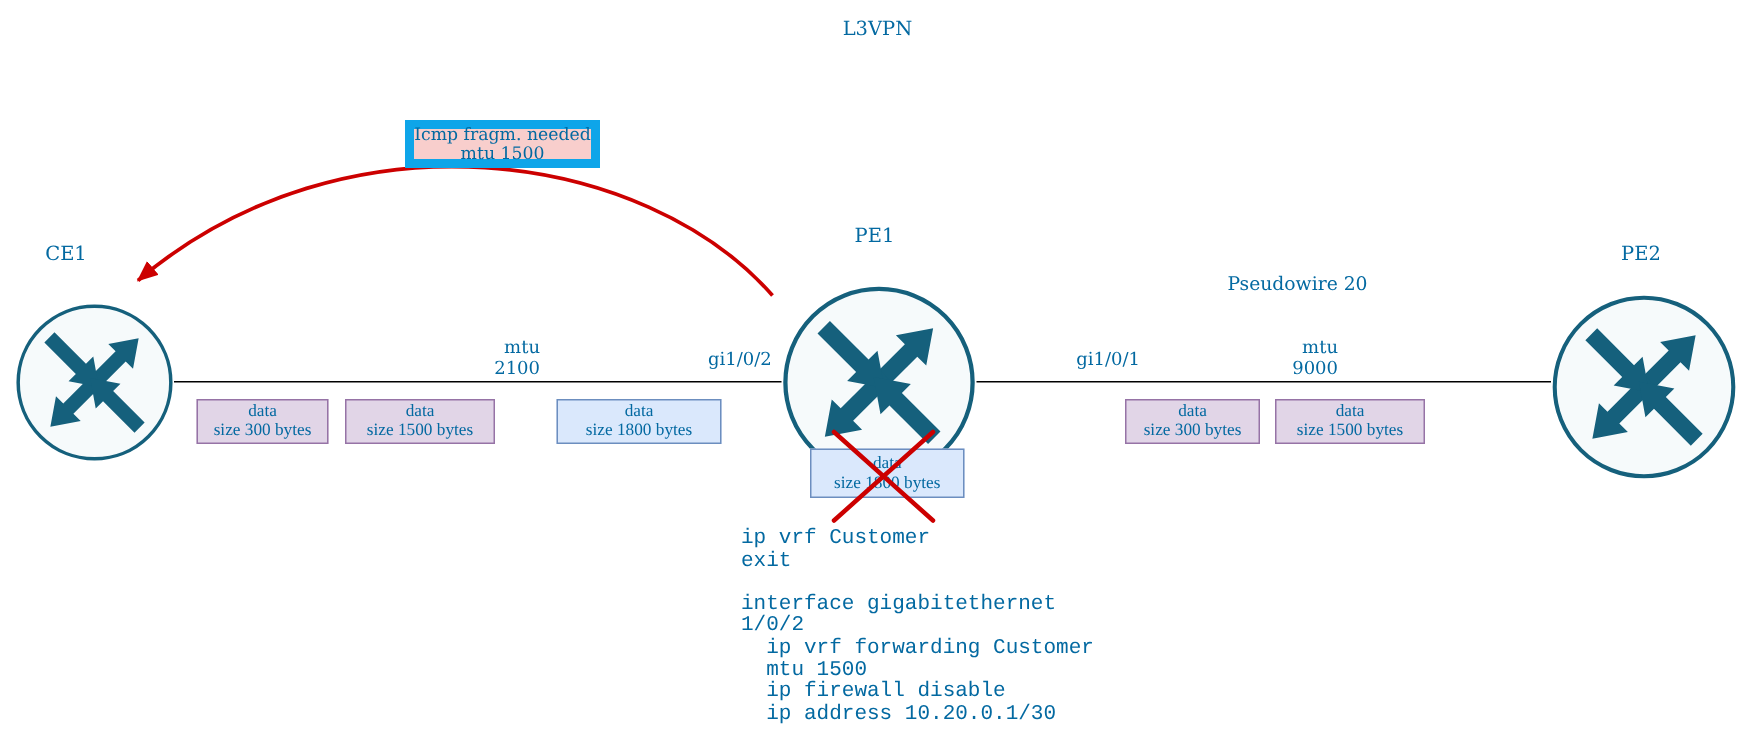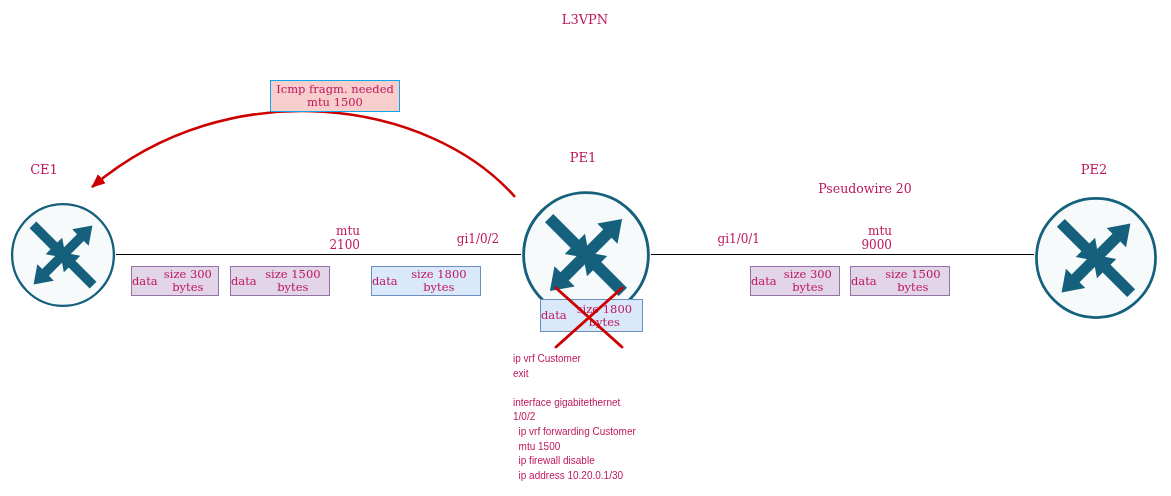--- a/index.html
+++ b/index.html
@@ -1,42 +1,42 @@
 <!DOCTYPE html>
 <html><head>
 <meta charset="utf-8">
 <style>
   html,body{margin:0;padding:0;background:#ffffff;}
   .canvas{
     position:relative;width:1171px;height:496px;background:#ffffff;
-    font-family:"DejaVu Serif","Liberation Serif",serif;color:#be185d;overflow:hidden;
+    font-family:"DejaVu Serif","Liberation Serif",serif;color:#0369a1;overflow:hidden;
   }
   .lbl{position:absolute;font-size:13px;text-align:center;z-index:3;white-space:nowrap;}
   .small{font-size:12px;line-height:13.5px;}
   .stack span{display:block;text-align:right;}
   .linkline{position:absolute;height:1px;background:#000;z-index:1;}
   .router{position:absolute;z-index:2;}
   .packet{
-    position:absolute;display:flex;flex-direction:row;justify-content:center;align-items:center;
-    font-size:11.5px;line-height:13px;box-sizing:border-box;border:1px solid;text-align:center;z-index:3;
+    position:absolute;display:flex;flex-direction:column;justify-content:center;align-items:center;
+    font-size:11.5px;line-height:13px;box-sizing:border-box;border:1px solid;text-align:center;z-index:3;font-family:Liberation Serif, serif;
   }
   .purple{background:#E1D5E7;border-color:#9673A6;}
   .blue{background:#DAE8FC;border-color:#6C8EBF;}
   .dropped{z-index:4;}
   .note{
     position:absolute;left:270px;top:80px;width:130px;height:32px;
-    background:#F8CECC;border:1px solid #0ea5e9;box-sizing:border-box;
+    background:#F8CECC;border:6px solid #0ea5e9;box-sizing:border-box;
     display:flex;flex-direction:column;justify-content:center;align-items:center;
     font-size:11.5px;line-height:13.5px;text-align:center;z-index:6;
   }
   .overlay{position:absolute;left:0;top:0;width:1171px;height:496px;z-index:5;pointer-events:none;}
   .config{
-    position:absolute;left:513px;top:352px;margin:0;
-    font-family:Liberation Sans, sans-serif;
-    font-size:10px;line-height:14.6px;white-space:pre;z-index:3;
+    position:absolute;left:494px;top:352px;margin:0;
+    font-family:Liberation Mono, monospace;
+    font-size:14px;line-height:14.6px;white-space:pre;z-index:3;
   }
 </style>
 </head>
 <body>
 
 <div class="canvas">
 
   <div class="lbl" style="left:520px;top:12px;width:130px;">L3VPN</div>
 
   <div class="linkline" style="left:116px;top:254px;width:405px;"></div>
@@ -73,21 +73,21 @@
   </svg>
 
   <div class="lbl" style="left:16px;top:162px;width:56px;">CE1</div>
   <div class="lbl" style="left:555px;top:150px;width:56px;">PE1</div>
   <div class="lbl" style="left:1066px;top:162px;width:56px;">PE2</div>
 
   <div class="lbl small stack" style="left:300px;top:225px;width:60px;">
     <span>mtu</span>
     <span>2100</span>
   </div>
-  <div class="lbl small" style="left:448px;top:233px;width:60px;text-align:center;">gi1/0/2</div>
+  <div class="lbl small" style="left:472px;top:233px;width:60px;text-align:left;">gi1/0/2</div>
   <div class="lbl small" style="left:660px;top:233px;width:60px;text-align:right;margin-left:40px;">gi1/0/1</div>
   <div class="lbl" style="left:810px;top:181px;width:110px;font-size:12.5px;">Pseudowire 20</div>
   <div class="lbl small stack" style="left:832px;top:225px;width:60px;">
     <span>mtu</span>
     <span>9000</span>
   </div>
 
   <div class="packet purple" style="left:131px;top:266px;width:88px;height:30px;">
     <span>data</span>
     <span>size 300 bytes</span>

